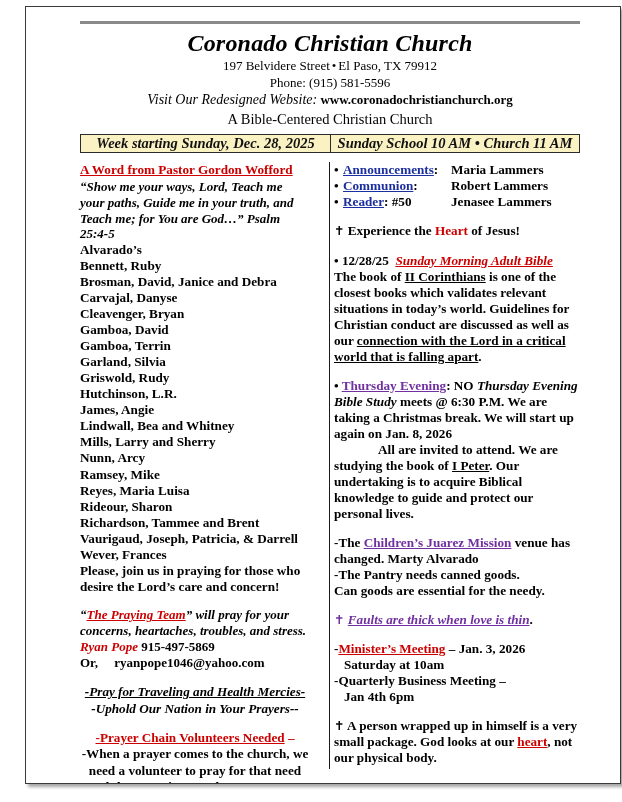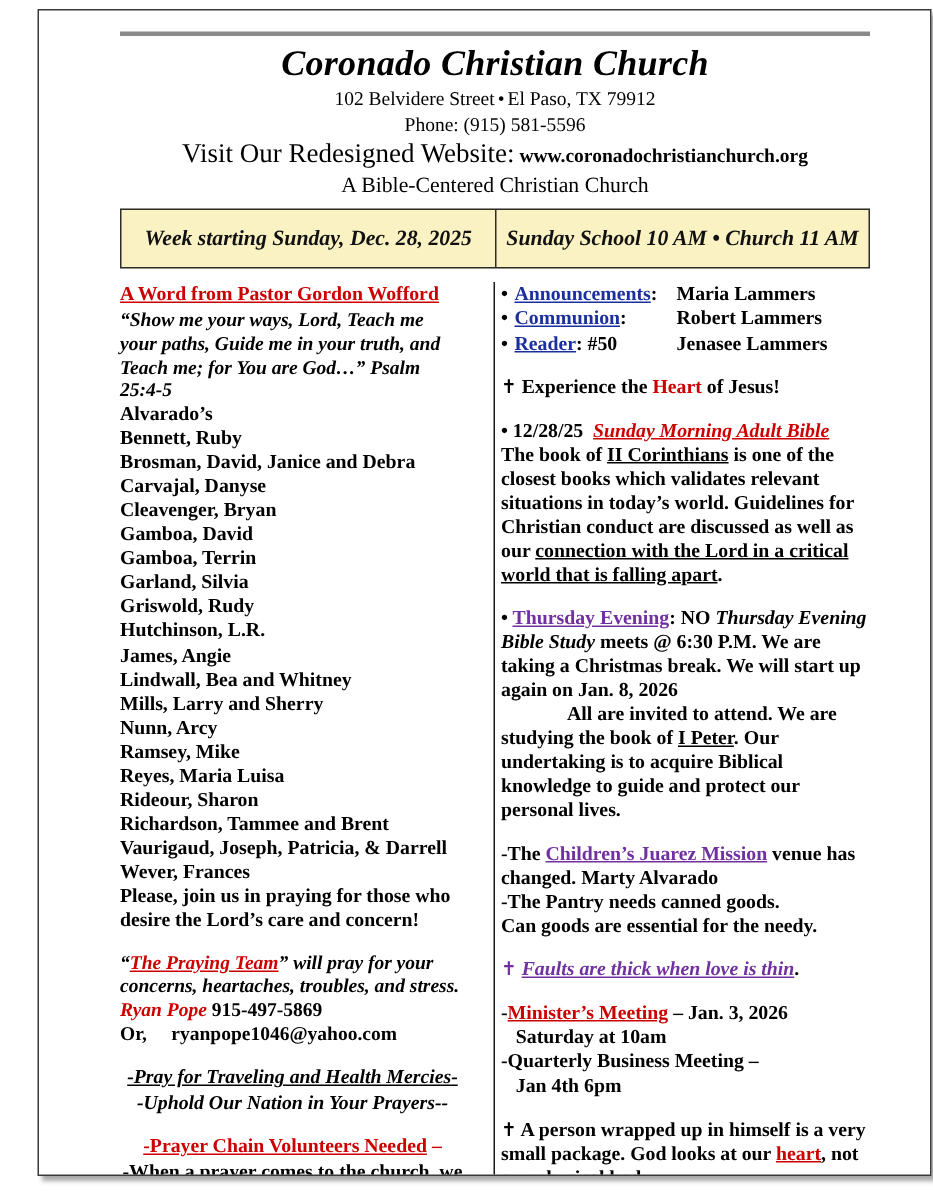--- a/index.html
+++ b/index.html
@@ -49,36 +49,36 @@
     letter-spacing: 0.2px;
     line-height: 1.05;
     margin-bottom: 2px;
   }
   .addr-line {
     text-align: center;
     font-size: 13px;
     line-height: 1.28;
   }
   .addr-line .bulletdot { padding: 0 2px; }
-  .website-label { font-size: 18px; }
+  .website-label { font-size: 14px; font-style: italic; }
   .website-url { font-weight: bold; font-size: 13px; }
   .tagline {
     text-align: center;
     font-size: 14.5px;
     line-height: 1.3;
     margin-top: 1px;
     margin-bottom: 5px;
   }
 
   
   .banner {
     display: flex;
     border: 1px solid #2b2b2b;
     background: #fbf2c4;
-    height: 40px;
+    height: 19px;
     box-sizing: border-box;
   }
   .banner-cell {
     flex: 1;
     display: flex;
     align-items: center;
     justify-content: center;
     font-weight: bold;
     font-style: italic;
     font-size: 14.5px;
@@ -213,21 +213,21 @@
 <body>
 
 <div class="page">
   <div class="sheet">
 
     <div class="top-rule"></div>
 
     <div class="church-name">Coronado Christian Church</div>
 
     <div class="addr-line">
-      <span>102 Belvidere Street</span><span class="bulletdot">•</span><span>El Paso, TX 79912</span>
+      <span>197 Belvidere Street</span><span class="bulletdot">•</span><span>El Paso, TX 79912</span>
     </div>
 
     <div class="addr-line">Phone:  (915) 581-5596</div>
 
     <div class="addr-line">
       <span class="website-label">Visit Our Redesigned Website:</span>
       <span class="website-url">www.coronadochristianchurch.org</span>
     </div>
 
     <div class="tagline">A Bible-Centered Christian Church</div>

